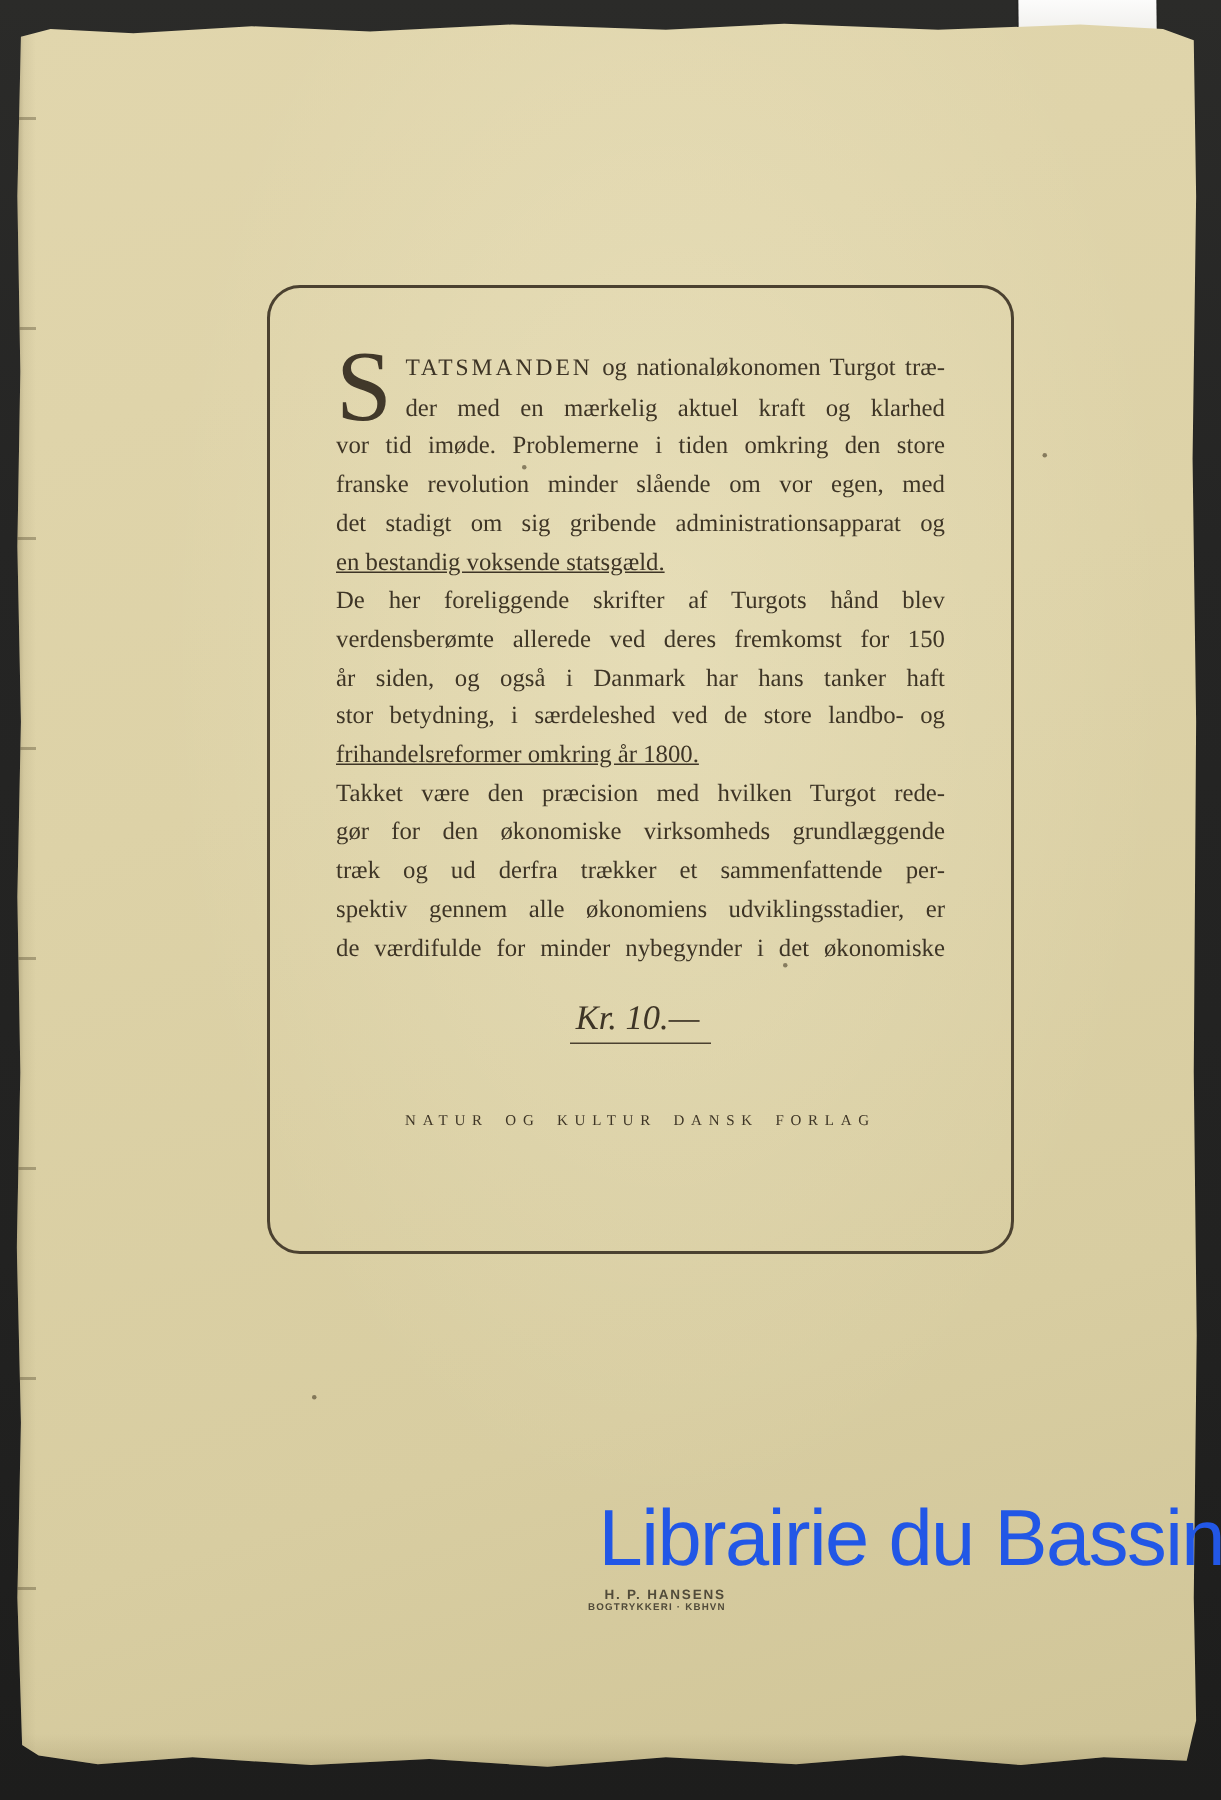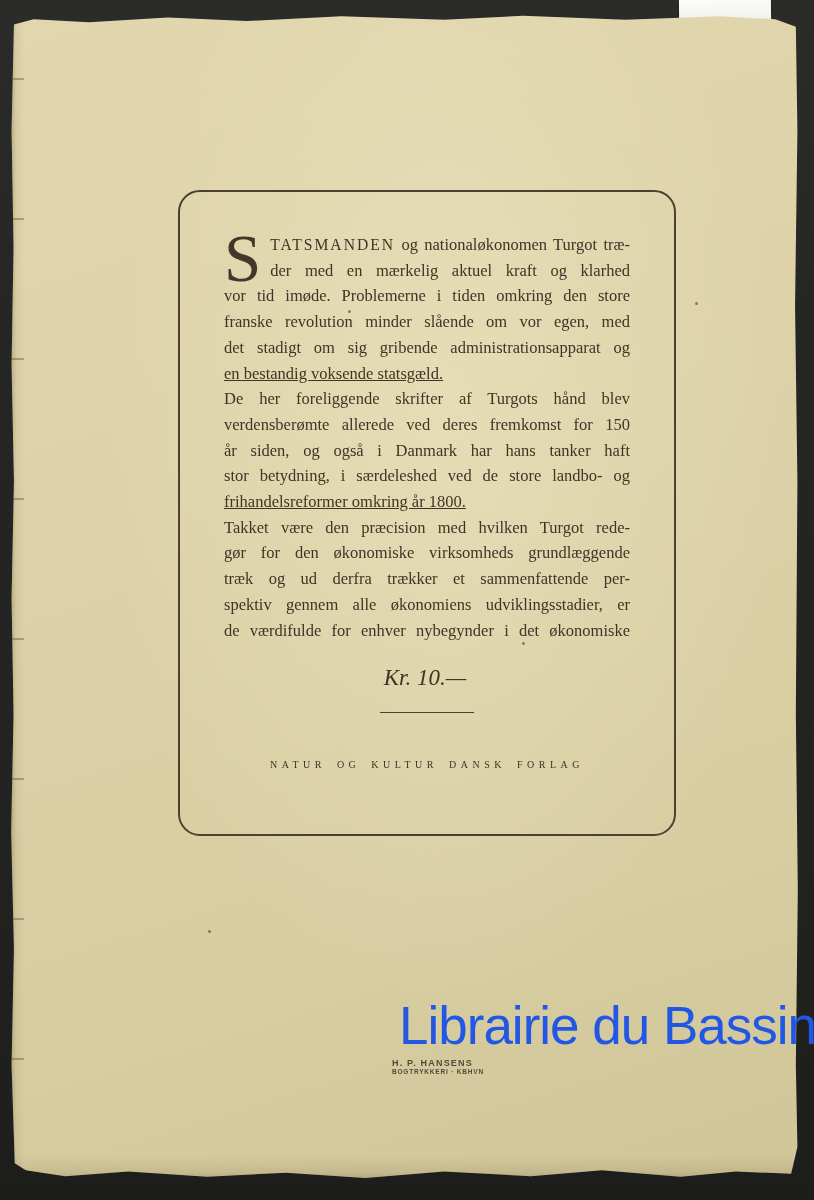--- a/index.html
+++ b/index.html
@@ -82,39 +82,40 @@
     color: #41382a;
   }
   .lead { letter-spacing: 2px; font-size: 0.95em; margin-top: 48px; }
 
   .price-row { text-align: center; margin-top: 22px; }
   .price {
     display: inline-block;
     font-style: italic;
     font-size: 23px;
     border-bottom: 1.5px solid #4b4130;
-    padding: 0 8px 21px 4px;
+    padding: 0 8px 3px 4px;
   }
   .publisher {
     margin-top: 46px;
     text-align: center;
     font-size: 10px;
     letter-spacing: 4.5px;
     word-spacing: 4px;
     color: #3e3526;
   }
 
   
   .printer-mark {
     position: absolute;
     left: 382px; top: 1044px;
     color: #514b3a;
     font-family: "Liberation Sans", "DejaVu Sans", sans-serif;
     font-weight: bold;
     line-height: 1.15;
+    text-align: right;
   }
   .printer-name { font-size: 9px;  letter-spacing: 1.2px; }
   .printer-city { font-size: 6.5px; letter-spacing: 0.8px; }
 
   
   .watermark {
     position: absolute;
     left: 399px; top: 995px;
     font-family: "Liberation Sans", "DejaVu Sans", sans-serif;
     font-size: 53px;
@@ -158,21 +159,21 @@
           <div class="line">år siden, og også i Danmark har hans tanker haft</div>
           <div class="line">stor betydning, i særdeleshed ved de store landbo- og</div>
           <div class="line last">frihandelsreformer omkring år 1800.</div>
         </div>
 
         <div class="para">
           <div class="line">Takket være den præcision med hvilken Turgot rede-</div>
           <div class="line">gør for den økonomiske virksomheds grundlæggende</div>
           <div class="line">træk og ud derfra trækker et sammenfattende per-</div>
           <div class="line">spektiv gennem alle økonomiens udviklingsstadier, er</div>
-          <div class="line">de værdifulde for enhver nybegynder i det økonomiske</div>
+          <div class="line">de værdifulde for minder nybegynder i det økonomiske</div>
         </div>
 
       </div>
 
       <div class="price-row">
         <span class="price">Kr. 10.—</span>
       </div>
 
       <div class="publisher">NATUR OG KULTUR DANSK FORLAG</div>
     </div>

